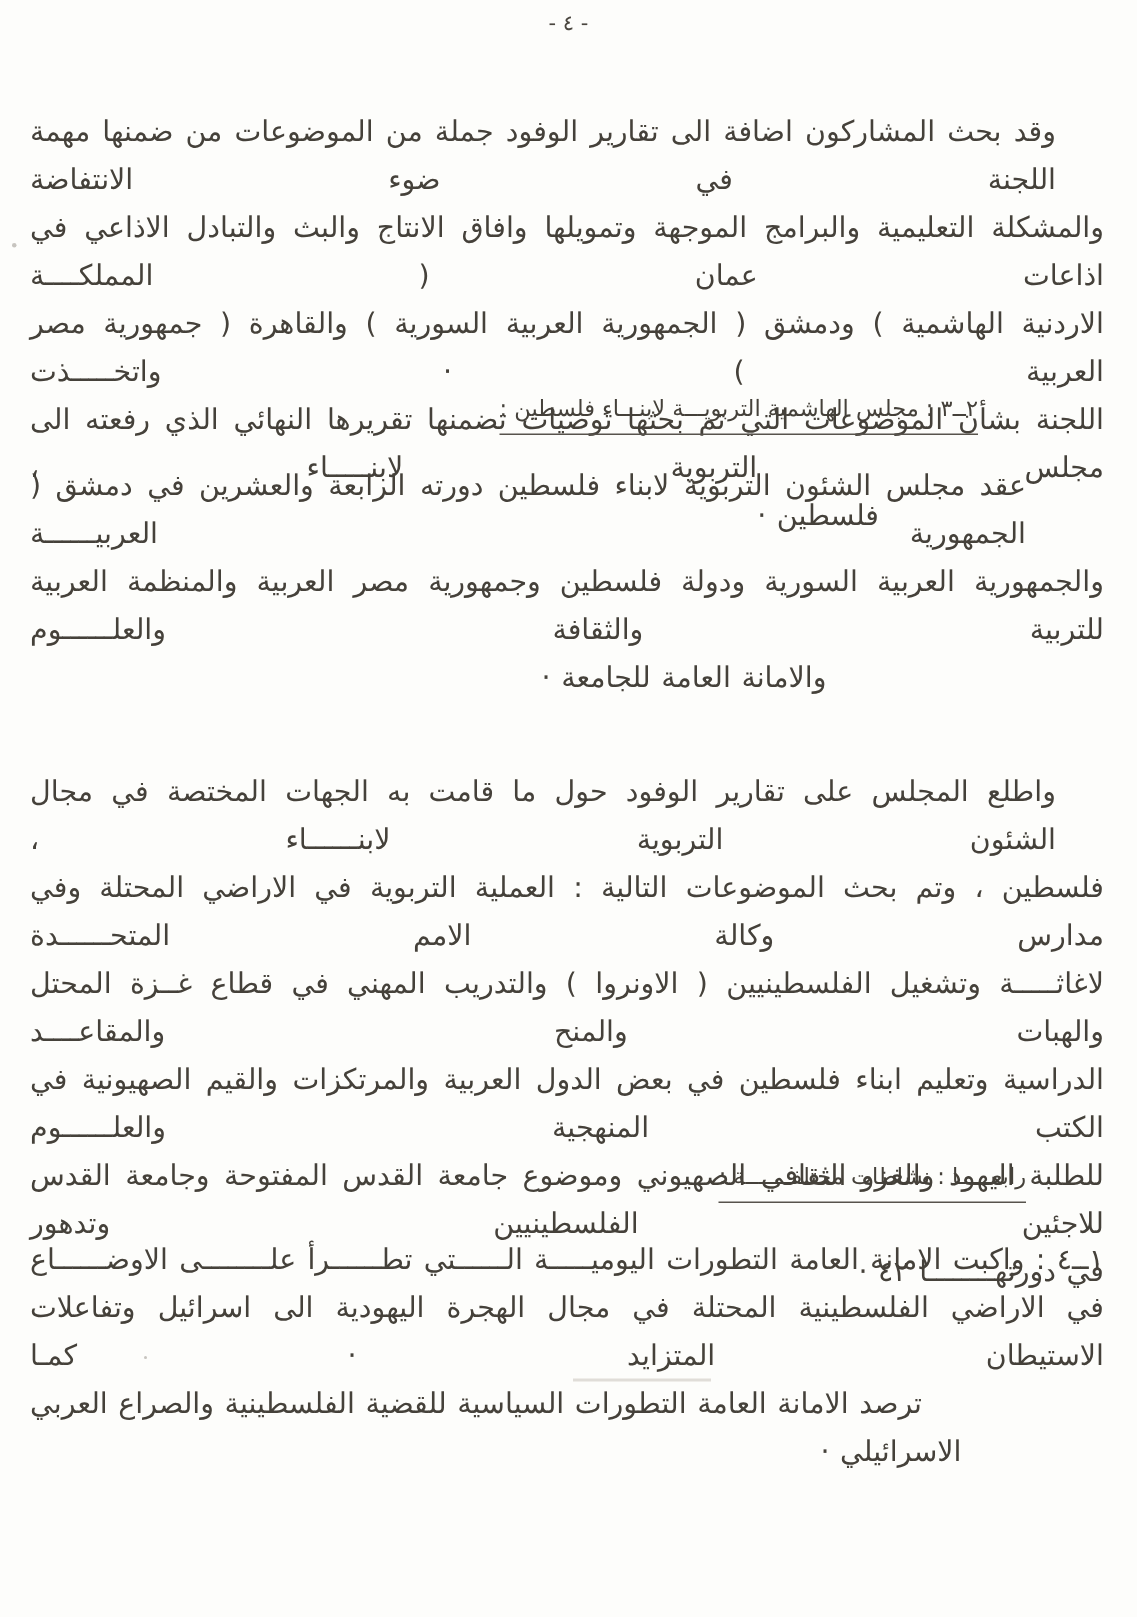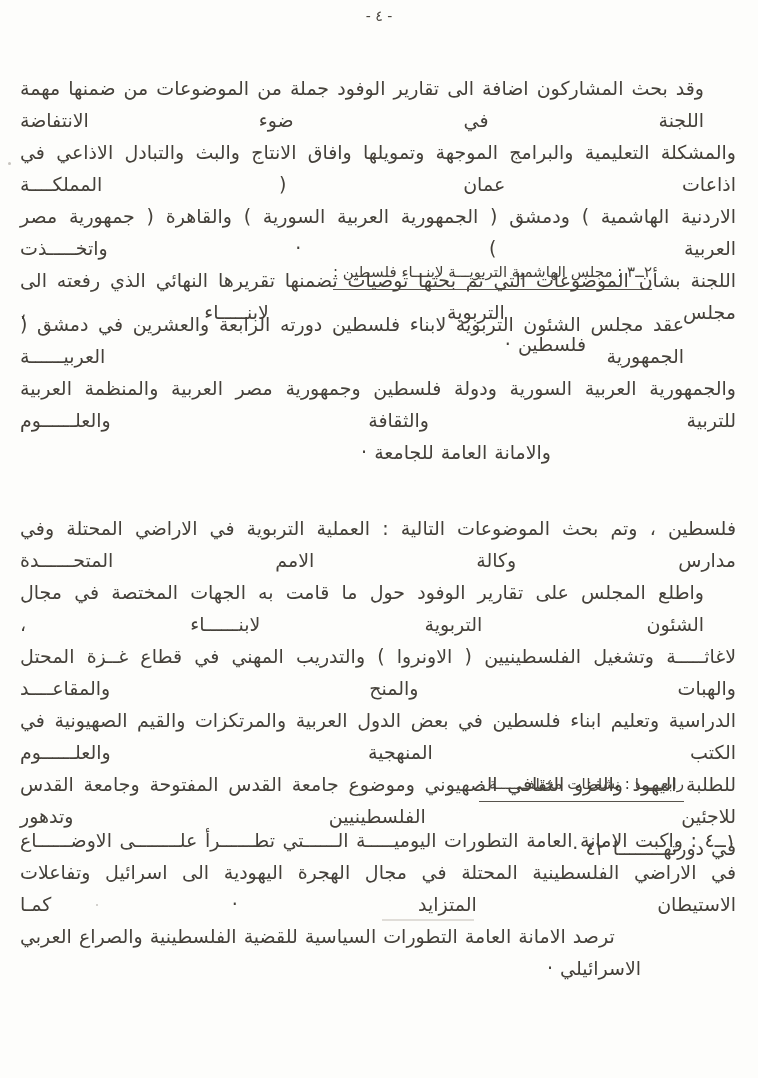--- a/index.html
+++ b/index.html
@@ -79,22 +79,22 @@
     <span class="hul">٢ــ٣ : مجلس الهاشمية التربويـــة لابنـــاء فلسطين :</span>
   </div>
 
   <div class="block p2pos">
     <div class="line indent-md">عقد مجلس الشئون التربوية لابناء فلسطين دورته الرابعة والعشرين في دمشق ( الجمهورية العربيــــــة</div>
     <div class="line">والجمهورية العربية السورية ودولة فلسطين وجمهورية مصر العربية والمنظمة العربية للتربية والثقافة والعلــــــوم</div>
     <div class="line short pad185">والامانة العامة للجامعة ·</div>
   </div>
 
   <div class="block p3pos">
+    <div class="line indent-sm">واطلع المجلس على تقارير الوفود حول ما قامت به الجهات المختصة في مجال الشئون التربوية لابنــــــاء ،</div>
     <div class="line">فلسطين ، وتم بحث الموضوعات التالية : العملية التربوية في الاراضي المحتلة وفي مدارس وكالة الامم المتحــــــدة</div>
-    <div class="line indent-sm">واطلع المجلس على تقارير الوفود حول ما قامت به الجهات المختصة في مجال الشئون التربوية لابنــــــاء ،</div>
     <div class="line">لاغاثـــــة وتشغيل الفلسطينيين ( الاونروا ) والتدريب المهني في قطاع غــزة المحتل والهبات والمنح والمقاعــــد</div>
     <div class="line">الدراسية وتعليم ابناء فلسطين في بعض الدول العربية والمرتكزات والقيم الصهيونية في الكتب المنهجية والعلــــــوم</div>
     <div class="line">للطلبة اليهود والغزو الثقافي الصهيوني وموضوع جامعة القدس المفتوحة وجامعة القدس للاجئين الفلسطينيين وتدهور</div>
     <div class="line short">في دورتهــــــــا ٤٢ ·</div>
   </div>
 
   <div class="heading h2pos">
     <span class="hul">رابعـــــا : نشاطات مختلفـــــــة :</span>
   </div>
 

